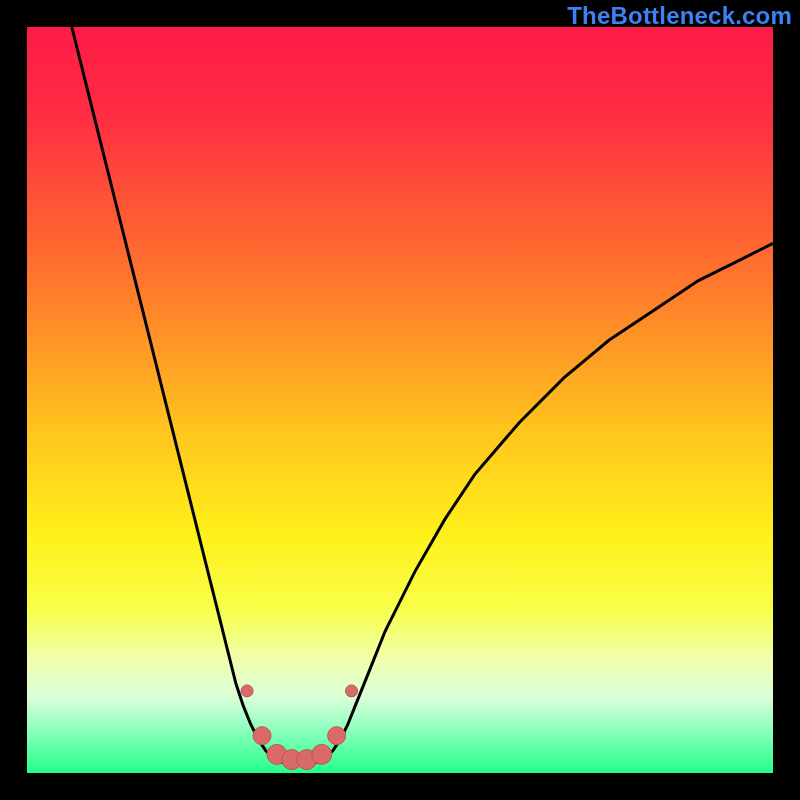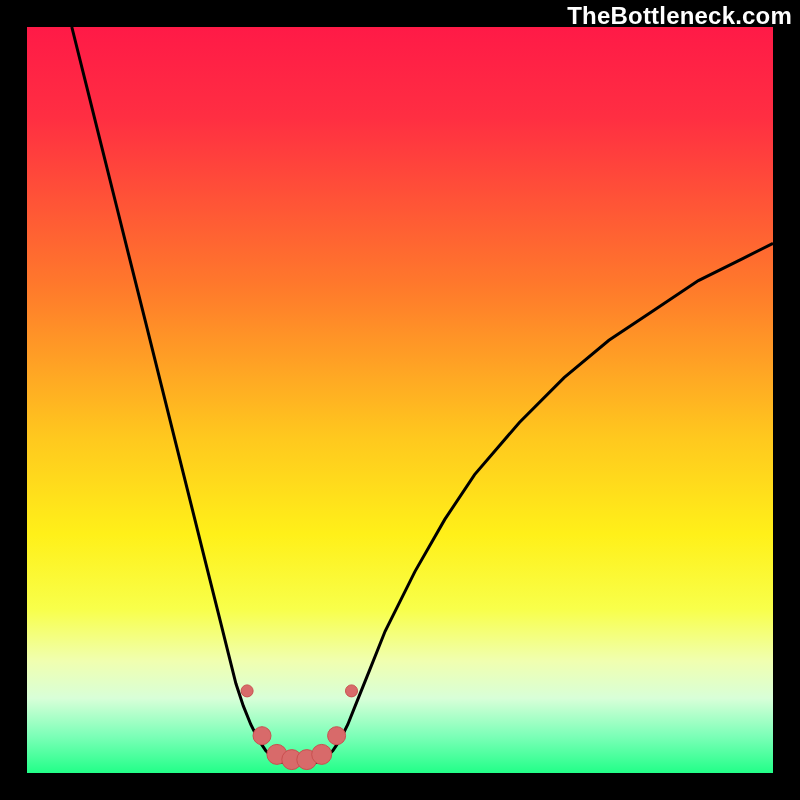--- a/index.html
+++ b/index.html
@@ -24,21 +24,21 @@
     left: 27px;
     top: 27px;
     width: 746px;
     height: 746px;
     
   }
   .watermark {
     position: absolute;
     top: 2px;
     right: 8px;
-    color: #ffffff;
+    color: #3b82f6;
     font-size: 24px;
     font-weight: 600;
     letter-spacing: 0.2px;
   }
   svg.curve {
     position: absolute;
     left: 0;
     top: 0;
     width: 746px;
     height: 746px;

